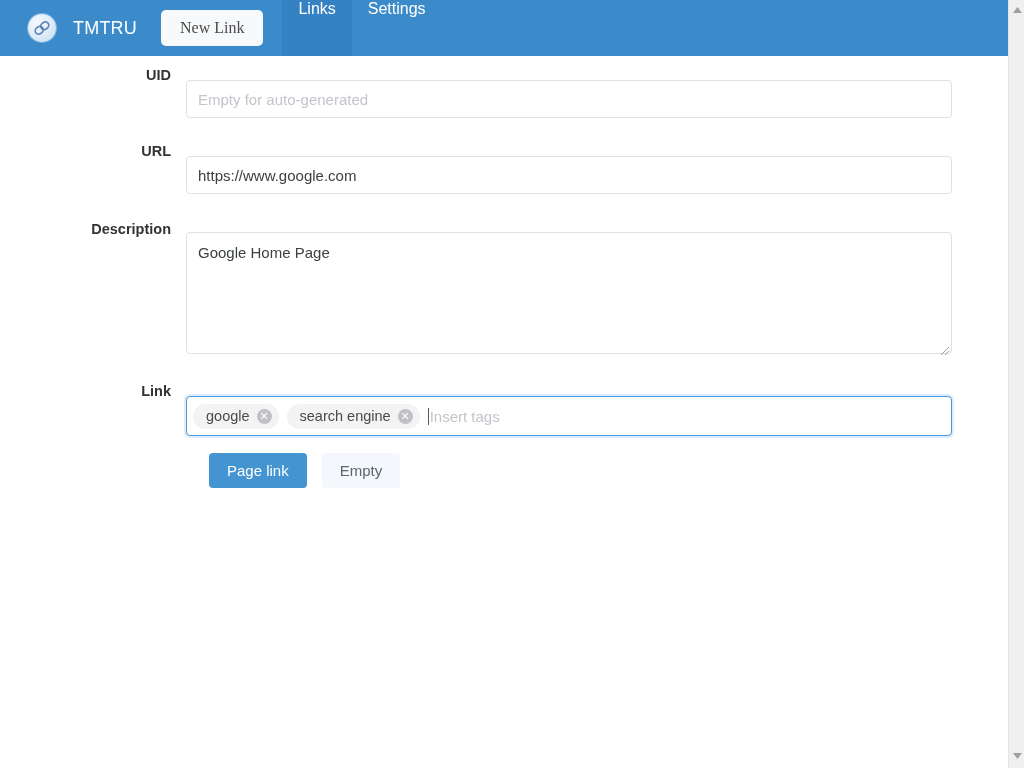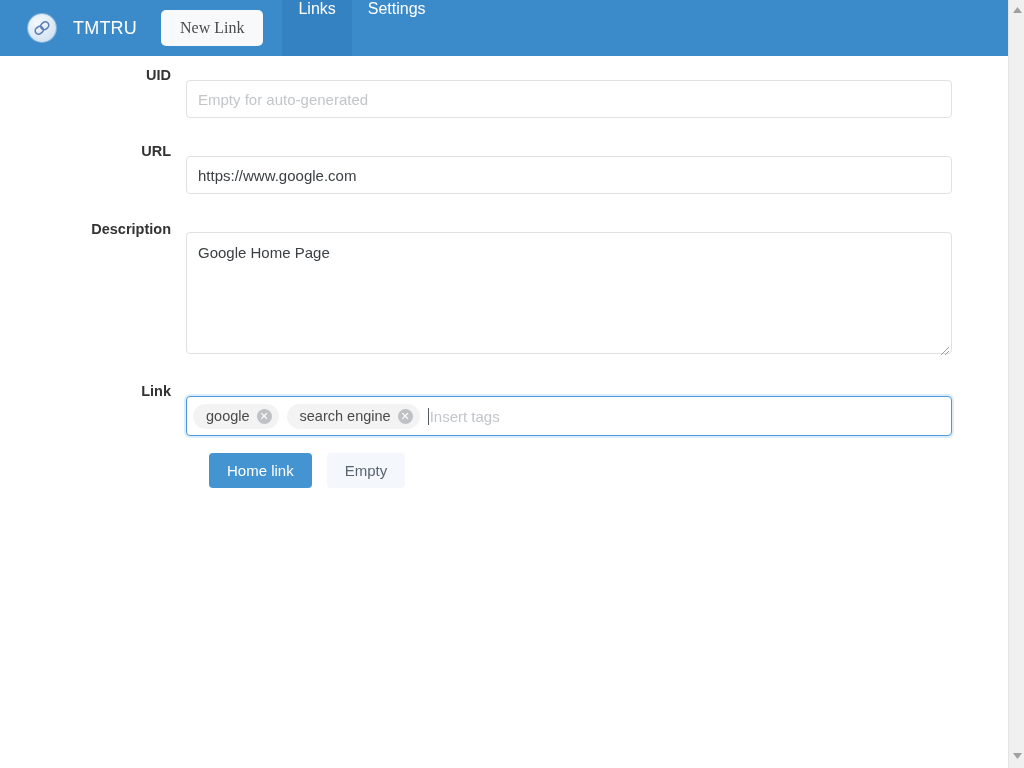--- a/index.html
+++ b/index.html
@@ -364,21 +364,21 @@
             <span id="tags-input-holder">
               <span id="tags-caret"></span>
               <input id="tags-input" type="text" placeholder="Insert tags" value="" style="">
             </span>
 
           </div>
         </div>
       </div>
 
       <div id="actions-row">
-        <button id="save-link-button">Home link</button>
+        <button id="save-link-button">Page link</button>
         <button id="cancel-button">Empty</button>
       </div>
 
     </div>
   </div>
 
   <div id="scrollbar">
     <div class="sb-arrow" id="scrollbar-up-arrow">
       <svg width="9" height="6" viewBox="0 0 9 6">
           <polygon points="4.5,0 9,6 0,6" fill="#a0a0a0"></polygon>

